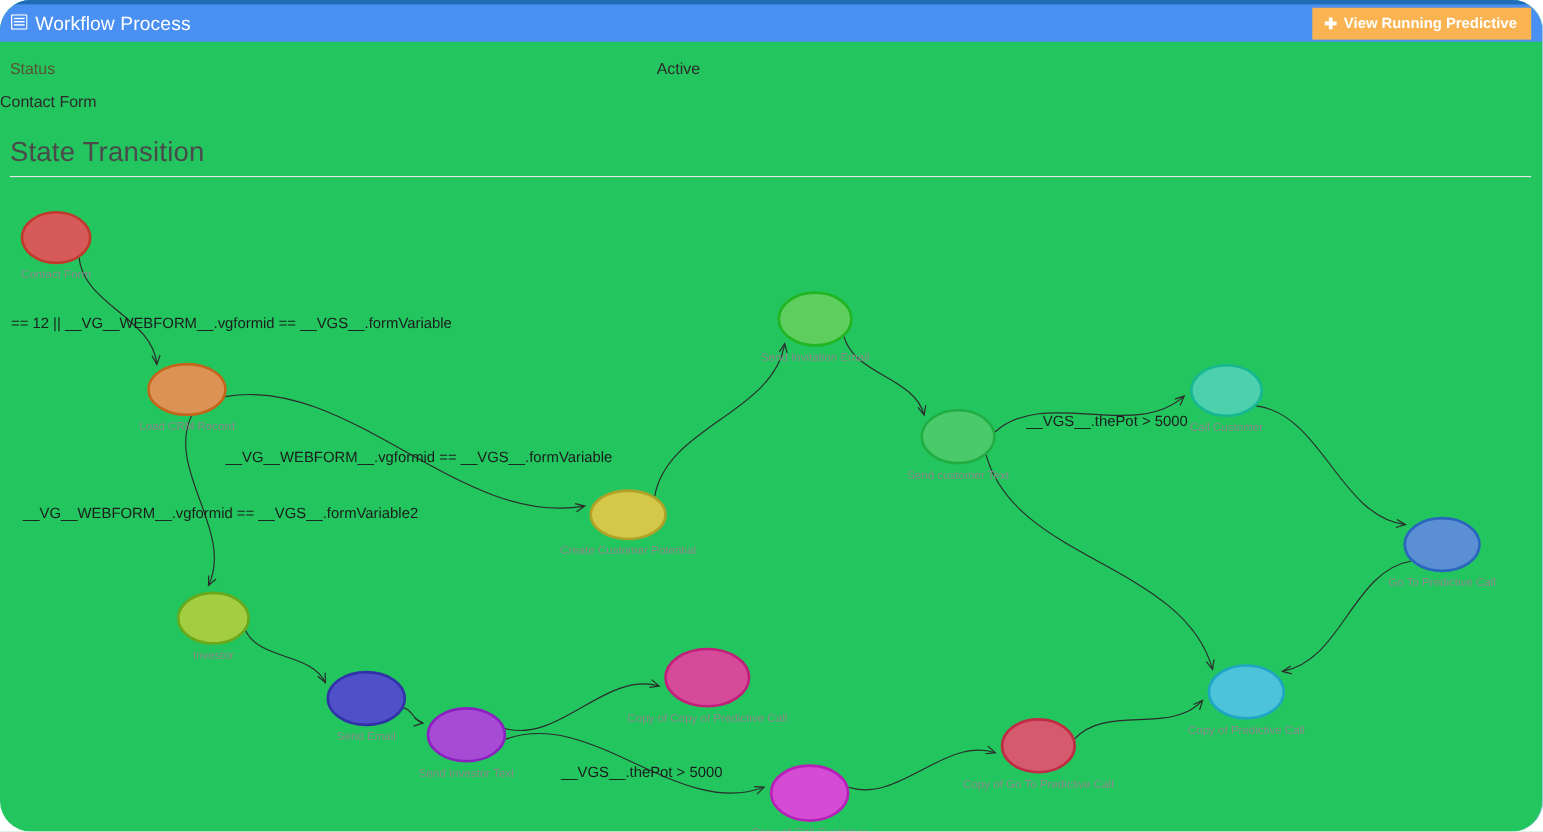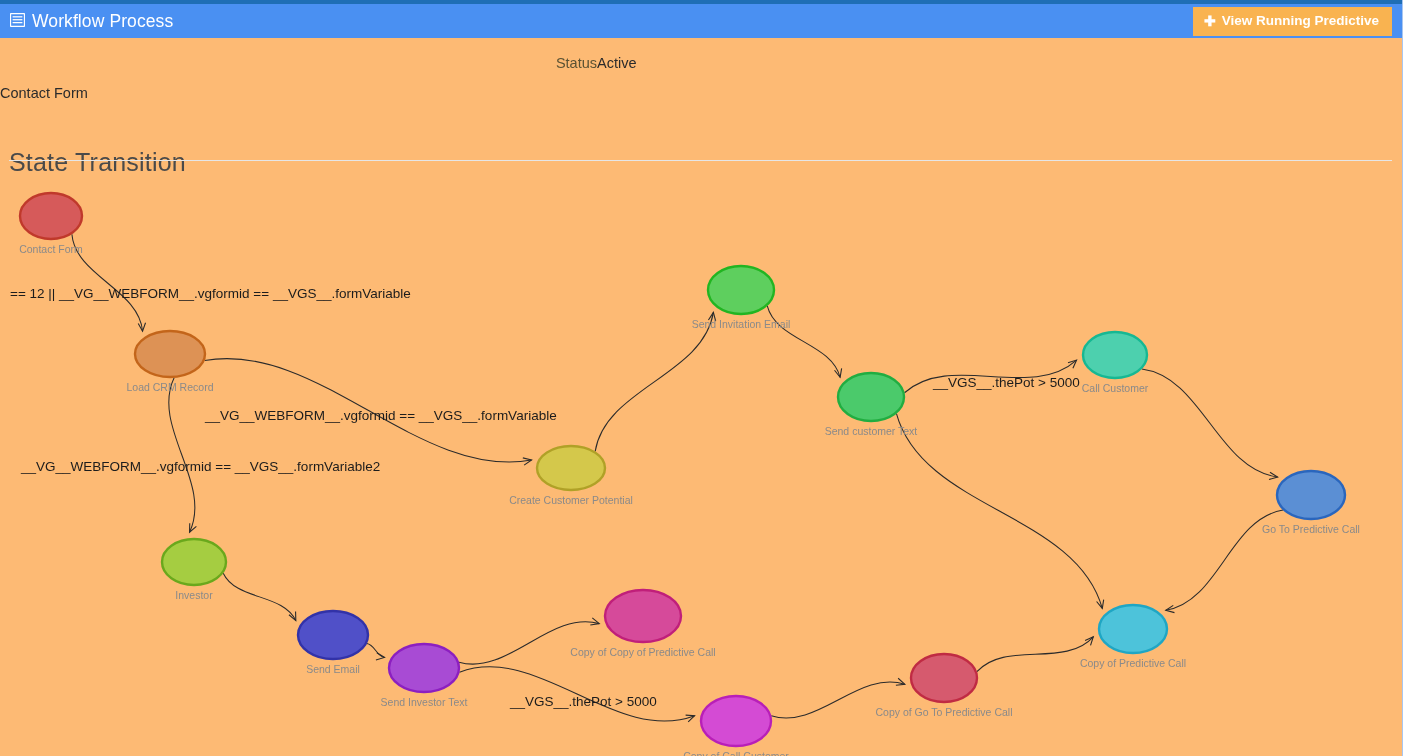--- a/index.html
+++ b/index.html
@@ -6,23 +6,24 @@
   html, body {
     margin: 0; padding: 0;
     width: 1403px; height: 756px;
     background: #ffffff;
     font-family: "Liberation Sans", "DejaVu Sans", sans-serif;
     overflow: hidden;
   }
   #app {
     position: relative;
     width: 1403px; height: 756px;
-    background: #fdba74;
+    background: #22c55e;
     border-right: 1px solid #a8c6f0;
     overflow: hidden;
+    border-radius: 28px;
   }
 
   
   .panel-head {
     position: absolute; left: 0; top: 0;
     width: 1402px; height: 38px;
     background: #4a90f2;
     border-top: 4px solid #1f6eb5;
     display: flex; align-items: center;
     padding: 0 8px 0 10px;
@@ -54,31 +55,30 @@
     position: absolute; left: 0; top: 38px;
     width: 1402px;
     padding: 10px 0 0 0;
   }
   .meta-row {
     display: flex;
     height: 30px;
     align-items: center;
     font-size: 14.5px;
   }
-  .meta-label { width: 597px; padding-left: 9px; color: #5a5233; text-align: right; }
+  .meta-label { width: 597px; padding-left: 9px; color: #5a5233; }
   .meta-value { color: #2b2b2b; font-weight: normal; }
 
   
   .section-title {
     position: absolute; left: 9px; top: 124px;
     font-size: 25px;
     font-weight: normal;
     color: #4a4a4a;
     letter-spacing: .2px;
-    margin-top: 24px;
   }
   .divider {
     position: absolute; left: 9px; top: 160px;
     width: 1383px; height: 1px;
     background: #e6e6e6;
   }
 
   
   #graph {
     position: absolute; left: 0; top: 166px;

